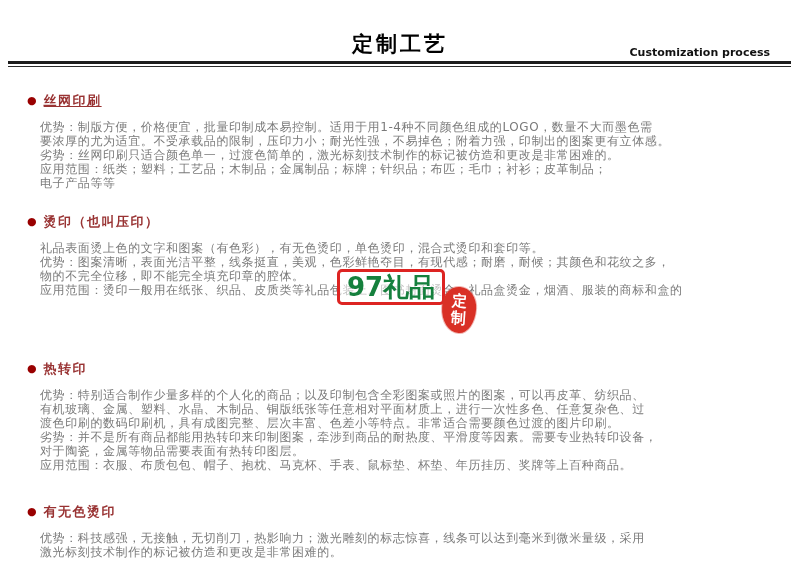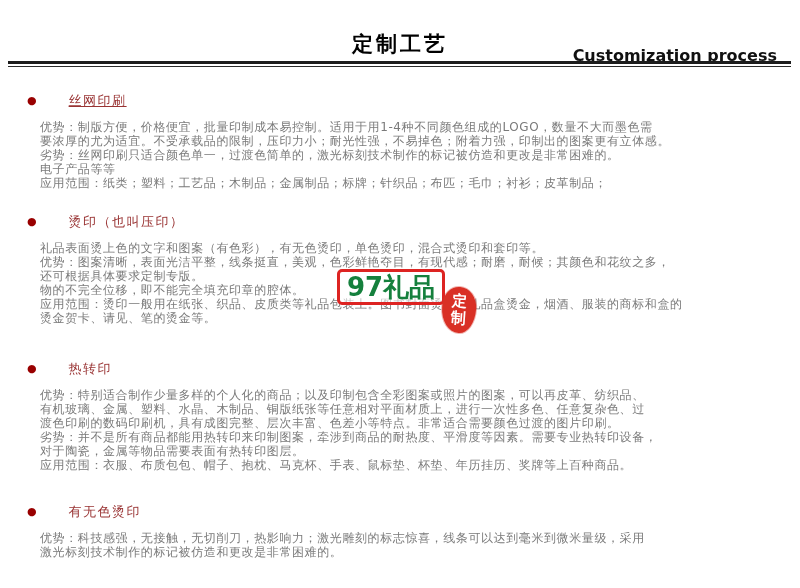--- a/index.html
+++ b/index.html
@@ -6,30 +6,30 @@
   .page{
     position:relative;width:800px;height:588px;background:#ffffff;overflow:hidden;
     font-family:"DejaVu Sans",sans-serif;
   }
   
   .header-title{
     position:absolute;top:30px;left:0;right:0;text-align:center;
     font-size:21px;font-weight:bold;color:#000;letter-spacing:3px;
   }
   .header-sub{
-    position:absolute;top:46px;right:23px;
-    font-size:16px;font-weight:bold;color:#111;
+    position:absolute;top:46px;right:30px;
+    font-size:11px;font-weight:bold;color:#111;
   }
   .rule-thick{position:absolute;top:61px;left:8px;right:9px;height:3px;background:#1c1c1c;}
   .rule-thin{position:absolute;top:66px;left:8px;right:9px;height:1px;background:#2a2a2a;}
   
   .section{position:absolute;left:27px;right:24px;}
   .sec-head{display:flex;align-items:center;margin-bottom:5px;}
   .bullet{color:#990000;font-size:11px;line-height:14px;margin-right:7px;}
-  .sec-title{color:#993333;font-weight:normal;font-size:13px;letter-spacing:1.5px;line-height:15px;margin-left:25px;}
+  .sec-title{color:#993333;font-weight:bold;font-size:13px;letter-spacing:1.5px;line-height:15px;}
   .sec-title.underlined{text-decoration:underline;}
   .body-lines{margin-left:13px;margin-top:12px;}
   .body-line{
     color:#7a7a7a;font-size:12px;line-height:14px;letter-spacing:0.6px;
     white-space:nowrap;
   }
   
   .wm-box{
     position:absolute;left:337px;top:269px;width:102px;height:30px;
     border:3px solid #dd2422;border-radius:5px;background:rgba(255,255,255,0.55);
@@ -63,37 +63,35 @@
 
   <div class="section" style="top:93px">
     <div class="sec-head">
       <span class="bullet">●</span>
       <span class="sec-title underlined">丝网印刷</span>
     </div>
     <div class="body-lines">
       <div class="body-line">优势：制版方便，价格便宜，批量印制成本易控制。适用于用1-4种不同颜色组成的LOGO，数量不大而墨色需</div>
       <div class="body-line">要浓厚的尤为适宜。不受承载品的限制，压印力小；耐光性强，不易掉色；附着力强，印制出的图案更有立体感。</div>
       <div class="body-line">劣势：丝网印刷只适合颜色单一，过渡色简单的，激光标刻技术制作的标记被仿造和更改是非常困难的。</div>
+      <div class="body-line">应用范围：纸类；塑料；工艺品；木制品；金属制品；标牌；针织品；布匹；毛巾；衬衫；皮革制品；</div>
       <div class="body-line">电子产品等等</div>
-      <div class="body-line">应用范围：纸类；塑料；工艺品；木制品；金属制品；标牌；针织品；布匹；毛巾；衬衫；皮革制品；</div>
     </div>
   </div>
 
   <div class="section" style="top:214px">
     <div class="sec-head">
       <span class="bullet">●</span>
       <span class="sec-title">烫印（也叫压印）</span>
     </div>
     <div class="body-lines">
       <div class="body-line">礼品表面烫上色的文字和图案（有色彩），有无色烫印，单色烫印，混合式烫印和套印等。</div>
       <div class="body-line">优势：图案清晰，表面光洁平整，线条挺直，美观，色彩鲜艳夺目，有现代感；耐磨，耐候；其颜色和花纹之多，</div>
-      <div class="body-line">还可根据具体要求定制专版。</div>
       <div class="body-line">物的不完全位移，即不能完全填充印章的腔体。</div>
       <div class="body-line">应用范围：烫印一般用在纸张、织品、皮质类等礼品包装上。图书封面烫金，礼品盒烫金，烟酒、服装的商标和盒的</div>
-      <div class="body-line">烫金贺卡、请见、笔的烫金等。</div>
     </div>
   </div>
 
   <div class="section" style="top:361px">
     <div class="sec-head">
       <span class="bullet">●</span>
       <span class="sec-title">热转印</span>
     </div>
     <div class="body-lines">
       <div class="body-line">优势：特别适合制作少量多样的个人化的商品；以及印制包含全彩图案或照片的图案，可以再皮革、纺织品、</div>

